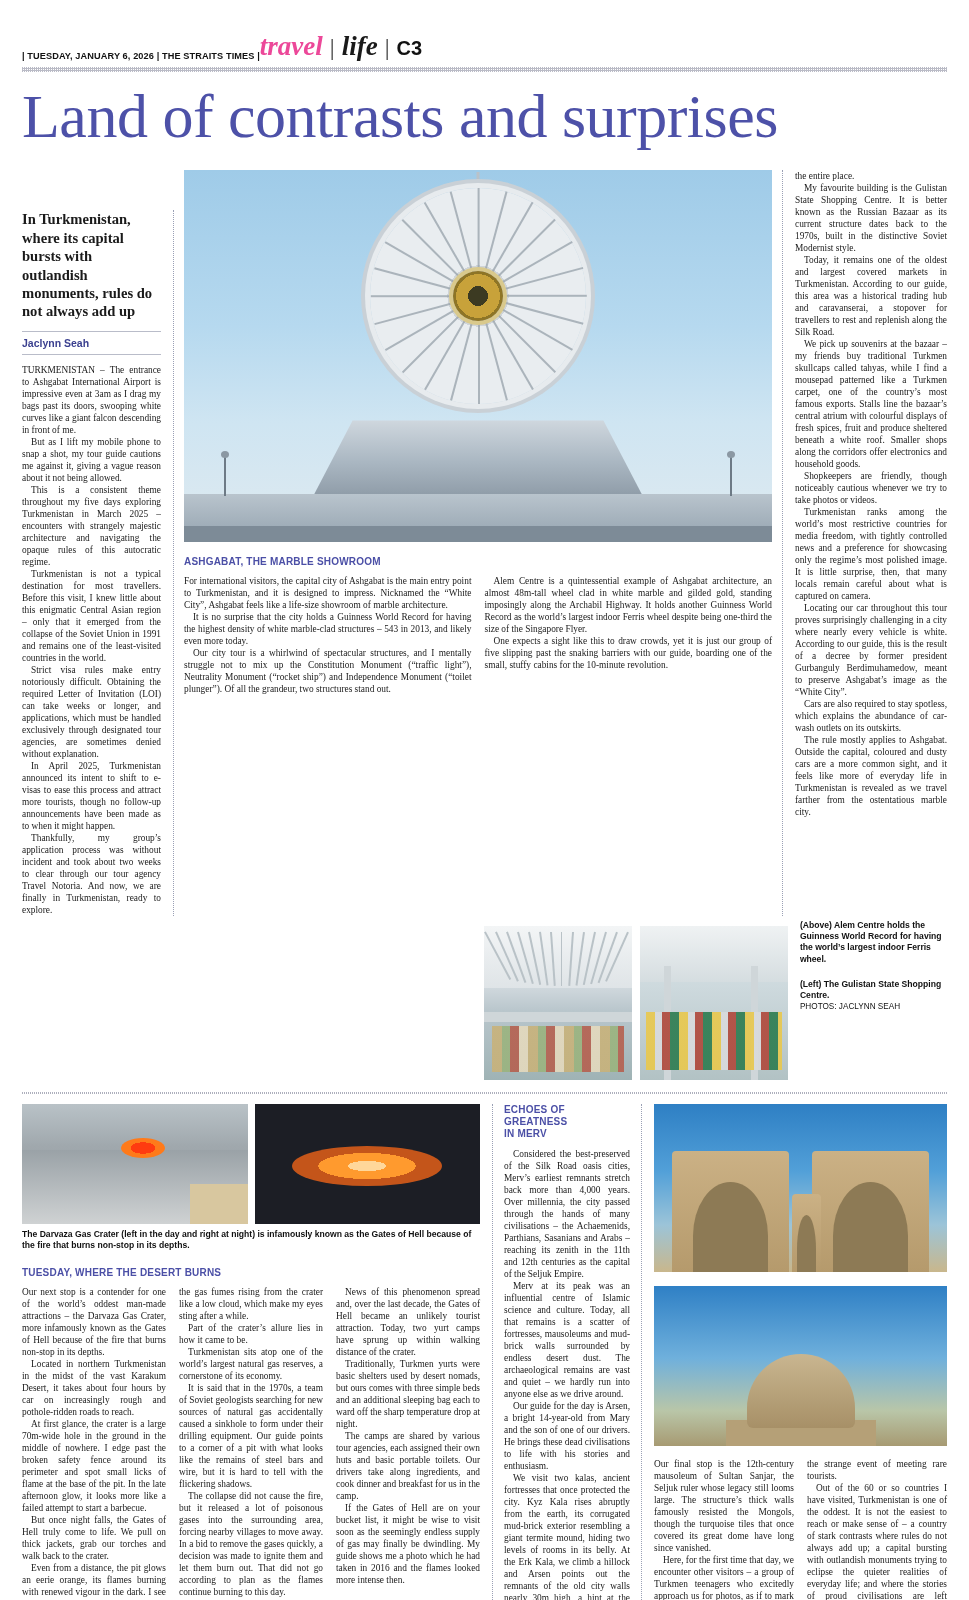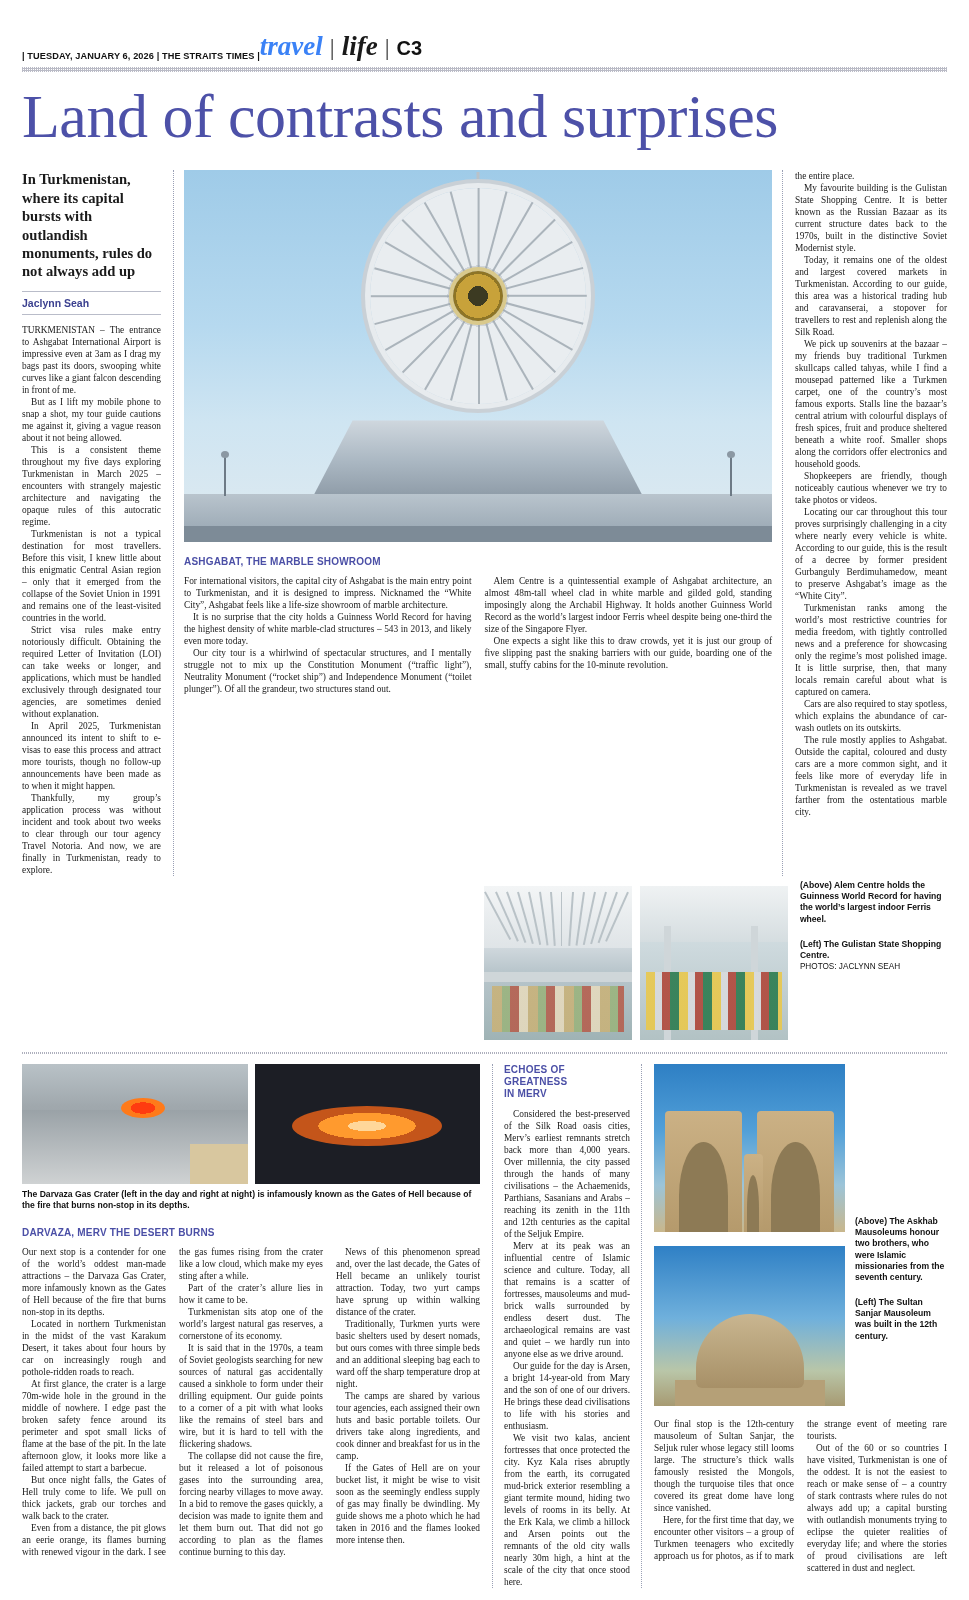--- a/index.html
+++ b/index.html
@@ -10,36 +10,36 @@
     color:#111;
     position:relative;
     overflow:hidden;
   }
   .page { width:969px; height:1600px; position:relative; padding:0 22px; }
 
   
   .masthead { display:flex; align-items:flex-end; justify-content:flex-start; padding-top:34px; }
   .mh-left { font-family:"Liberation Sans", sans-serif; font-size:9.2px; font-weight:700; letter-spacing:.1px; color:#111; }
   .mh-right { display:flex; align-items:baseline; gap:7px; }
-  .mh-travel { font-family:"Liberation Serif", serif; font-style:italic; font-weight:700; font-size:27px; color:#3b82f6; line-height:.9; }
+  .mh-travel { font-family:"Liberation Serif", serif; font-style:italic; font-weight:700; font-size:27px; color:#ec4899; line-height:.9; }
   .mh-bar { color:#333; font-size:24px; font-weight:300; }
   .mh-life { font-family:"Liberation Serif", serif; font-style:italic; font-weight:700; font-size:27px; color:#1a1a1a; line-height:.9; }
   .mh-page { font-family:"Liberation Sans", sans-serif; font-weight:700; font-size:20px; color:#111; }
   .rule-dotted { height:5px; margin-top:6px;
      background-image:repeating-linear-gradient(90deg,#aeb0bd 0 1px,transparent 1px 2px),
                       repeating-linear-gradient(0deg,#aeb0bd 0 1px,transparent 1px 2px);
      background-size:2px 2px; opacity:.85; }
 
   
   .headline { font-family:"Liberation Serif", serif; font-size:62px; line-height:1.04;
      color:#4d51a8; letter-spacing:-.5px; margin-top:12px; font-weight:400; }
 
   
   .top-wrap { display:flex; margin-top:22px; gap:0; }
-  .col-standfirst { width:152px; padding-right:12px; border-right:1px dotted #9aa0b5; }
+  .col-standfirst { width:152px; padding-right:12px; border-right:1px dotted #9aa0b5;margin-top:40px; }
   .standfirst { font-family:"Liberation Serif", serif; font-weight:700; font-size:14.6px; line-height:1.26; color:#1a1a1a; }
   .byline-rule { border-top:1px solid #b9bcc9; margin:10px 0 5px; }
   .byline { font-family:"Liberation Sans", sans-serif; font-weight:700; font-size:10.5px; color:#3a3f8f; }
   .byline-rule2 { border-top:1px solid #b9bcc9; margin:5px 0 9px; }
   .bodycol { font-family:"Liberation Serif", serif; font-size:9.35px; line-height:1.285; text-align:justify; color:#1a1a1a; }
   .bodycol p { text-indent:9px; }
   .bodycol p.first { text-indent:0; }
 
   .col-photo { flex:1; padding:0 10px; }
   .col-right { width:165px; padding-left:12px; border-left:1px dotted #9aa0b5; }
@@ -232,22 +232,22 @@
       </div>
     </div>
 
     <div class="col-right">
       <div class="bodycol">
         <p class="first">the entire place.</p>
         <p>My favourite building is the Gulistan State Shopping Centre. It is better known as the Russian Bazaar as its current structure dates back to the 1970s, built in the distinctive Soviet Modernist style.</p>
         <p>Today, it remains one of the oldest and largest covered markets in Turkmenistan. According to our guide, this area was a historical trading hub and caravanserai, a stopover for travellers to rest and replenish along the Silk Road.</p>
         <p>We pick up souvenirs at the bazaar – my friends buy traditional Turkmen skullcaps called tahyas, while I find a mousepad patterned like a Turkmen carpet, one of the country’s most famous exports. Stalls line the bazaar’s central atrium with colourful displays of fresh spices, fruit and produce sheltered beneath a white roof. Smaller shops along the corridors offer electronics and household goods.</p>
         <p>Shopkeepers are friendly, though noticeably cautious whenever we try to take photos or videos.</p>
+        <p>Turkmenistan ranks among the world’s most restrictive countries for media freedom, with tightly controlled news and a preference for showcasing only the regime’s most polished image. It is little surprise, then, that many locals remain careful about what is captured on camera.</p>
         <p>Locating our car throughout this tour proves surprisingly challenging in a city where nearly every vehicle is white. According to our guide, this is the result of a decree by former president Gurbanguly Berdimuhamedow, meant to preserve Ashgabat’s image as the “White City”.</p>
-        <p>Turkmenistan ranks among the world’s most restrictive countries for media freedom, with tightly controlled news and a preference for showcasing only the regime’s most polished image. It is little surprise, then, that many locals remain careful about what is captured on camera.</p>
         <p>Cars are also required to stay spotless, which explains the abundance of car-wash outlets on its outskirts.</p>
         <p>The rule mostly applies to Ashgabat. Outside the capital, coloured and dusty cars are a more common sight, and it feels like more of everyday life in Turkmenistan is revealed as we travel farther from the ostentatious marble city.</p>
       </div>
     </div>
   </div>
 
   <div style="display:flex; margin-top:4px;">
     <div style="width:470px"></div>
     <div class="mid-photos" style="margin-left:10px">
       <div class="ph-interior">
@@ -294,21 +294,21 @@
           <div class="rim"></div>
           <div class="fire"></div>
           <div class="sand"></div>
         </div>
         <div class="crater-night">
           <div class="glow"></div>
         </div>
       </div>
       <div class="cap" style="margin-top:5px">The Darvaza Gas Crater (left in the day and right at night) is infamously known as the Gates of Hell because of the fire that burns non-stop in its depths.</div>
 
-      <div class="sechead" style="margin-top:16px">DARVAZA, MERV THE DESERT BURNS</div>
+      <div class="sechead" style="margin-top:16px">TUESDAY, WHERE THE DESERT BURNS</div>
       <div class="threecol bodycol">
         <p class="first">Our next stop is a contender for one of the world’s oddest man-made attractions – the Darvaza Gas Crater, more infamously known as the Gates of Hell because of the fire that burns non-stop in its depths.</p>
         <p>Located in northern Turkmenistan in the midst of the vast Karakum Desert, it takes about four hours by car on increasingly rough and pothole-ridden roads to reach.</p>
         <p>At first glance, the crater is a large 70m-wide hole in the ground in the middle of nowhere. I edge past the broken safety fence around its perimeter and spot small licks of flame at the base of the pit. In the late afternoon glow, it looks more like a failed attempt to start a barbecue.</p>
         <p>But once night falls, the Gates of Hell truly come to life. We pull on thick jackets, grab our torches and walk back to the crater.</p>
         <p>Even from a distance, the pit glows an eerie orange, its flames burning with renewed vigour in the dark. I see the gas fumes rising from the crater like a low cloud, which make my eyes sting after a while.</p>
         <p>Part of the crater’s allure lies in how it came to be.</p>
         <p>Turkmenistan sits atop one of the world’s largest natural gas reserves, a cornerstone of its economy.</p>
         <p>It is said that in the 1970s, a team of Soviet geologists searching for new sources of natural gas accidentally caused a sinkhole to form under their drilling equipment. Our guide points to a corner of a pit with what looks like the remains of steel bars and wire, but it is hard to tell with the flickering shadows.</p>
         <p>The collapse did not cause the fire, but it released a lot of poisonous gases into the surrounding area, forcing nearby villages to move away. In a bid to remove the gases quickly, a decision was made to ignite them and let them burn out. That did not go according to plan as the flames continue burning to this day.</p>
@@ -339,24 +339,20 @@
           <div class="merv-photo">
             <div class="arch" style="left:6%;width:40%;height:72%"></div>
             <div class="arch" style="right:6%;width:40%;height:72%"></div>
             <div class="arch" style="left:47%;width:10%;height:46%"></div>
           </div>
           <div class="dome-photo" style="margin-top:14px">
             <div class="body"></div>
             <div class="dome"></div>
           </div>
         </div>
-        <div style="width:92px">
-          <div class="cap" style="margin-top:152px">(Above) The Askhab Mausoleums honour two brothers, who were Islamic missionaries from the seventh century.</div>
-          <div class="cap" style="margin-top:13px">(Left) The Sultan Sanjar Mausoleum was built in the 12th century.</div>
-        </div>
       </div>
       <div class="bodycol twocol" style="margin-top:12px">
         <p class="first">Our final stop is the 12th-century mausoleum of Sultan Sanjar, the Seljuk ruler whose legacy still looms large. The structure’s thick walls famously resisted the Mongols, though the turquoise tiles that once covered its great dome have long since vanished.</p>
         <p>Here, for the first time that day, we encounter other visitors – a group of Turkmen teenagers who excitedly approach us for photos, as if to mark the strange event of meeting rare tourists.</p>
         <p>Out of the 60 or so countries I have visited, Turkmenistan is one of the oddest. It is not the easiest to reach or make sense of – a country of stark contrasts where rules do not always add up; a capital bursting with outlandish monuments trying to eclipse the quieter realities of everyday life; and where the stories of proud civilisations are left scattered in dust and neglect.</p>
       </div>
     </div>
   </div>
 
 </div>

